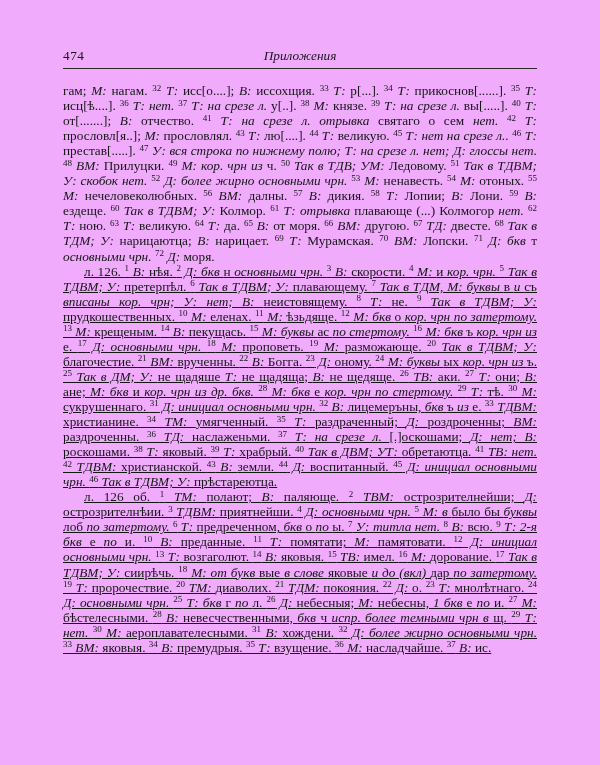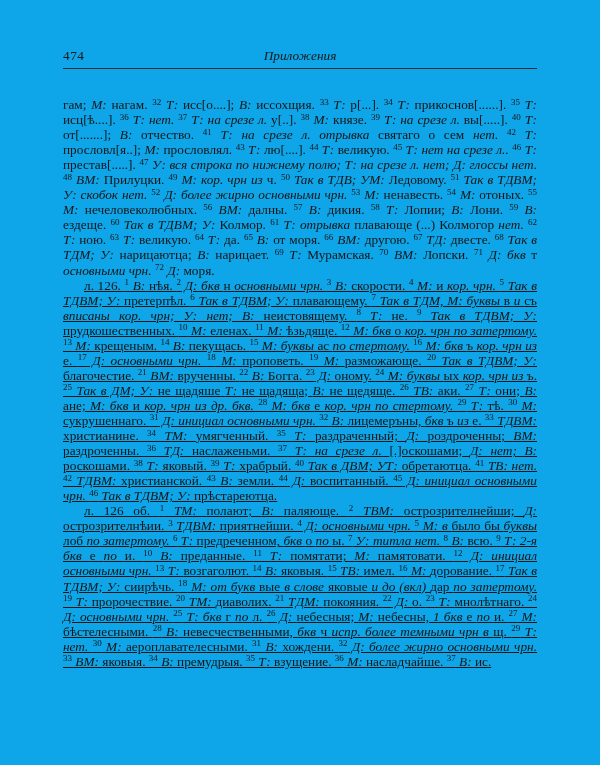--- a/index.html
+++ b/index.html
@@ -4,21 +4,21 @@
 <style>
   html, body {
     margin: 0;
     padding: 0;
     background: #ffffff;
   }
   .page {
     position: relative;
     width: 600px;
     height: 765px;
-    background: #0ea5e9;
+    background: #f0abfc;
     box-sizing: border-box;
     padding: 48px 63px 0 63px;
     font-family: "Liberation Serif", "DejaVu Serif", serif;
     color: #161616;
     overflow: hidden;
   }
   .header {
     display: flex;
     align-items: baseline;
     font-size: 13.3px;
@@ -30,21 +30,21 @@
   .header .cell.right { text-align: right; }
   .page-number { font-style: normal; letter-spacing: 0.5px; }
   .running-title { font-style: italic; }
   .rule {
     border: none;
     border-top: 1.6px solid #2a2a2a;
     margin: 5px 0 0 0;
     height: 0;
   }
   .body-text {
-    margin-top: 28px;
+    margin-top: 14px;
     font-size: 13.3px;
     line-height: 15.05px;
     text-align: justify;
     text-justify: inter-word;
   }
   .para { margin: 0; }
   .para.indent { text-indent: 21px; text-decoration: underline; }
   .it { font-style: italic; }
   .sup {
     font-size: 9px;

